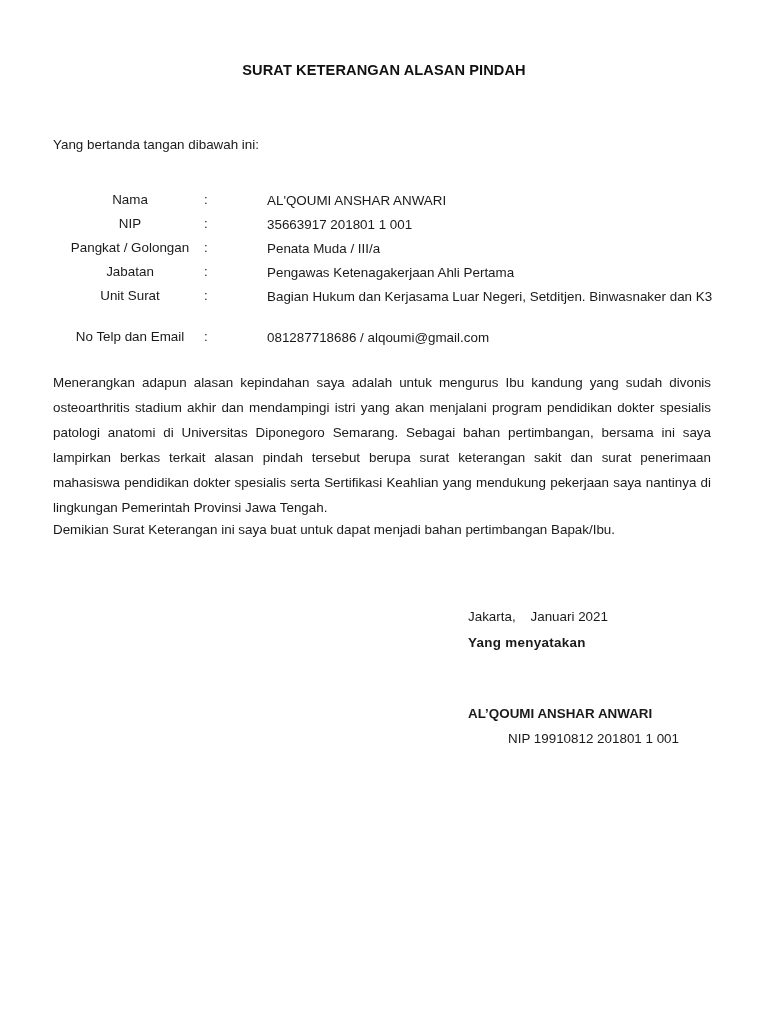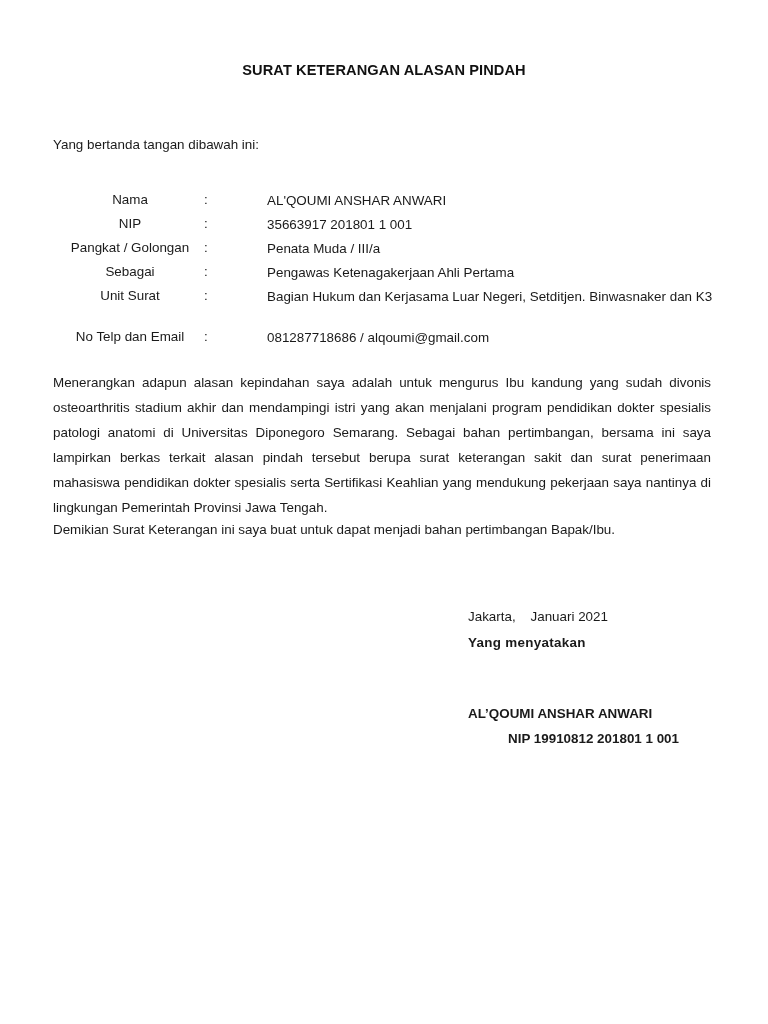--- a/index.html
+++ b/index.html
@@ -102,21 +102,21 @@
     .sig-name {
       position: absolute;
       left: 0;
       top: 97px;
       font-weight: bold;
     }
     .sig-nip {
       position: absolute;
       left: 0;
       top: 122px;
-      font-weight: bold;
+      font-weight: normal;
       padding-left: 40px;
     }
   </style>
 </head>
 <body>
 
 <div class="page">
 
   <div class="title">SURAT KETERANGAN ALASAN PINDAH</div>
 
@@ -132,21 +132,21 @@
       <span class="info-label">NIP</span>
       <span class="info-colon">:</span>
       <span class="info-value">35663917 201801 1 001</span>
     </div>
     <div class="info-row" style="top:240px; left:53px;">
       <span class="info-label">Pangkat / Golongan</span>
       <span class="info-colon">:</span>
       <span class="info-value">Penata Muda / III/a</span>
     </div>
     <div class="info-row" style="top:264px; left:53px;">
-      <span class="info-label">Sebagai</span>
+      <span class="info-label">Jabatan</span>
       <span class="info-colon">:</span>
       <span class="info-value">Pengawas Ketenagakerjaan Ahli Pertama</span>
     </div>
     <div class="info-row" style="top:288px; left:53px;">
       <span class="info-label">Unit Surat</span>
       <span class="info-colon">:</span>
       <span class="info-value">Bagian Hukum dan Kerjasama Luar Negeri, Setditjen. Binwasnaker dan K3</span>
     </div>
     <div class="info-row" style="top:329px; left:53px;">
       <span class="info-label">No Telp dan Email</span>

